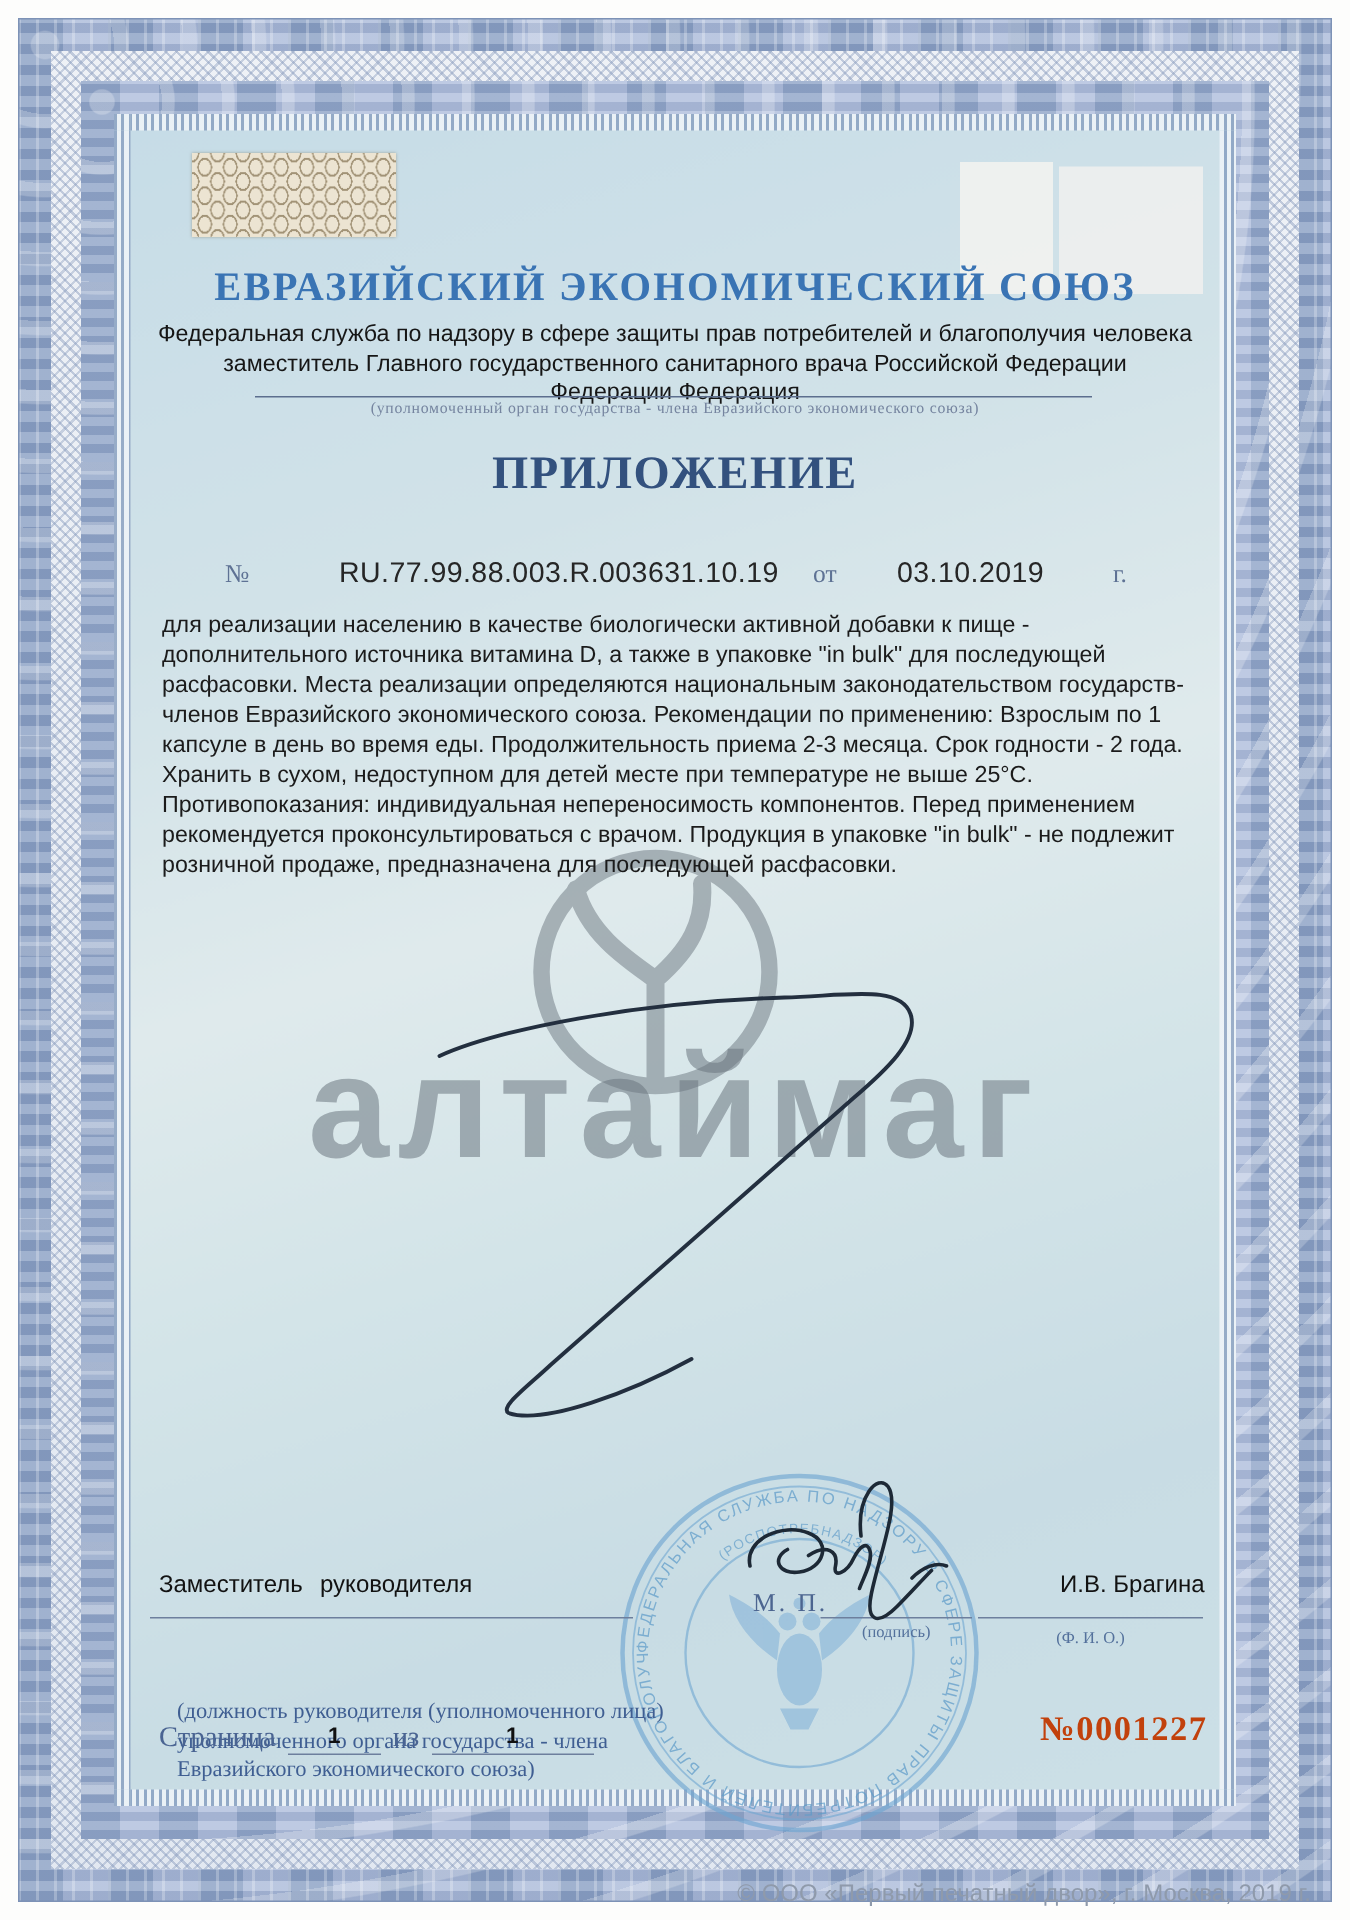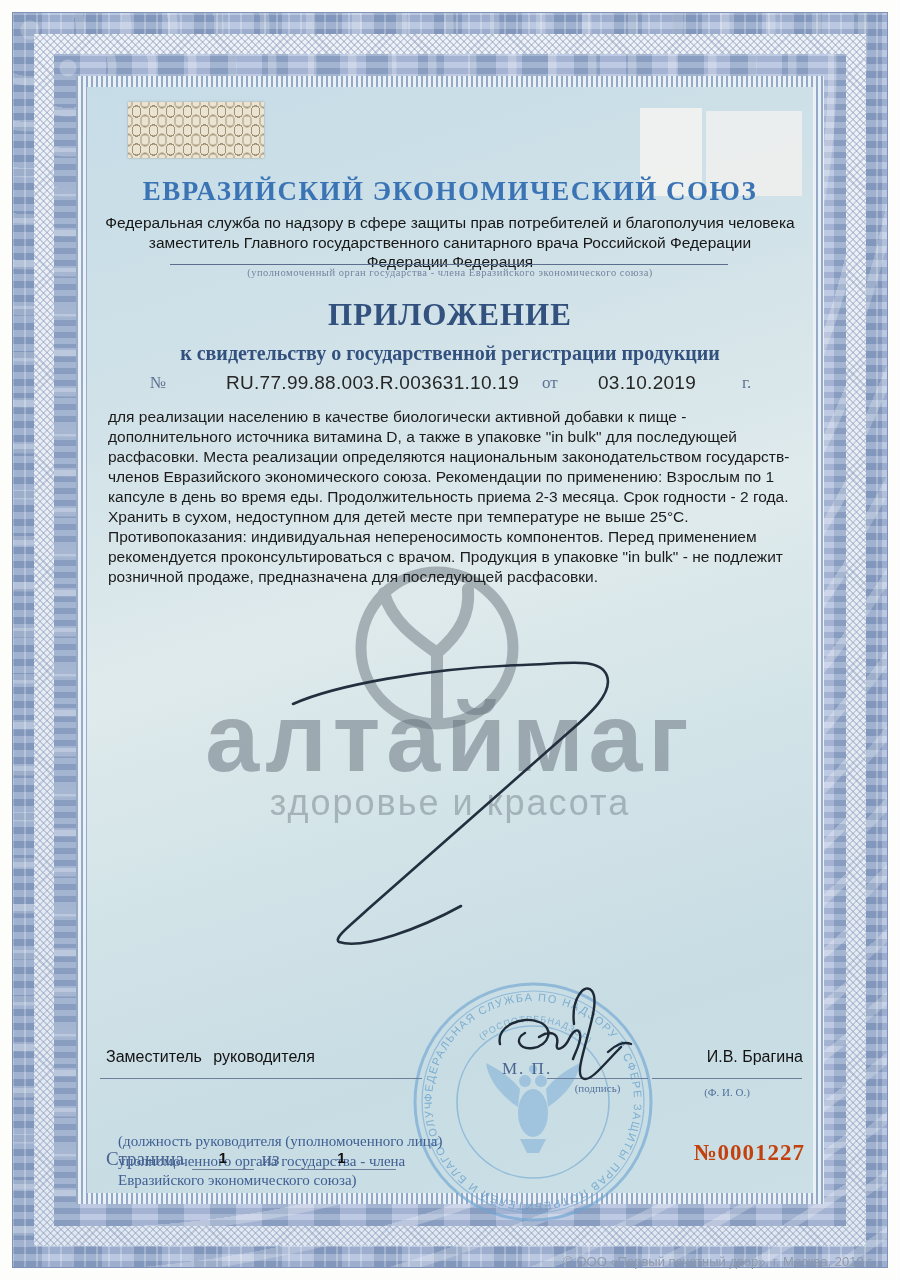--- a/index.html
+++ b/index.html
@@ -99,21 +99,21 @@
     font-size:15px;line-height:19.5px;color:#3f5e92;margin-left:12px;}
   .page-row{left:106px;top:1148px;display:flex;align-items:flex-end;font-family:"Liberation Serif",serif;
     font-size:19px;color:#4a6492;}
   .page-row .blank{display:inline-block;border-bottom:1.5px solid #6d7f9d;text-align:center;
     font-family:"Liberation Sans",sans-serif;font-size:15px;font-weight:bold;color:#111;}
   .blank1{width:62px;margin:0 8px;}
   .blank2{width:108px;margin-left:8px;}
   .page-row .blank span{display:inline-block;transform:translateY(-3px);}
   .serial{left:650px;top:1140px;width:155px;text-align:right;font-family:"Liberation Serif",serif;
     font-weight:bold;font-size:23px;color:#c2410c;letter-spacing:1px;}
-  .footer{right:26px;top:1254px;font-size:13px;color:#8f9aab;}
+  .footer{right:26px;top:1254px;font-size:16px;color:#8f9aab;}
 </style>
 </head>
 <body>
 
 <div class="sheet">
   <div class="band-outer"></div>
   <div class="band-light"></div>
   <div class="band-inner"></div>
   <div class="interior"></div>
 
@@ -126,40 +126,38 @@
     <div class="abs union-title z3">ЕВРАЗИЙСКИЙ ЭКОНОМИЧЕСКИЙ СОЮЗ</div>
     <div class="abs authority z3">
       <div>Федеральная служба по надзору в сфере защиты прав потребителей и благополучия человека</div>
       <div>заместитель Главного государственного санитарного врача Российской Федерации</div>
       <div>Федерации Федерация</div>
     </div>
     <div class="abs rule z3"></div>
     <div class="abs authority-caption z3">(уполномоченный орган государства - члена Евразийского экономического союза)</div>
 
     <div class="abs doc-type z3">ПРИЛОЖЕНИЕ</div>
-    <div class="abs doc-subtitle z3">к свидетельству о государственной регистрации продукции</div>
 
     <div class="abs numrow z3">
       <span class="lbl n-no">№</span>
       <span class="val n-num">RU.77.99.88.003.R.003631.10.19</span>
       <span class="lbl n-ot">от</span>
       <span class="val n-date">03.10.2019</span>
       <span class="lbl n-g">г.</span>
     </div>
 
     <div class="abs scope z3">
       <p class="scope-text">для реализации населению в качестве биологически активной добавки к пище - дополнительного источника витамина D, а также в упаковке "in bulk" для последующей расфасовки. Места реализации определяются национальным законодательством государств-членов Евразийского экономического союза. Рекомендации по применению: Взрослым по 1 капсуле в день во время еды. Продолжительность приема 2-3 месяца. Срок годности - 2 года. Хранить в сухом, недоступном для детей месте при температуре не выше 25°С. Противопоказания: индивидуальная непереносимость компонентов. Перед применением рекомендуется проконсультироваться с врачом. Продукция в упаковке "in bulk" - не подлежит розничной продаже, предназначена для последующей расфасовки.</p>
     </div>
 
     <svg class="abs wm-logo z1" viewBox="0 0 170 170">
       <circle cx="85" cy="85" r="76" fill="none" stroke="#6c7780" stroke-width="11"></circle>
       <path d="M85,158 C85,126 85,106 85,90 M85,90 C62,74 40,58 32,30 M85,90 C108,70 118,52 116,26" fill="none" stroke="#6c7780" stroke-width="12" stroke-linecap="round"></path>
     </svg>
     <div class="abs wm-brand z1">алтаймаг</div>
-    <div class="abs wm-tagline z1">здоровье и красота</div>
 
     <svg class="abs big-sign z4" viewBox="0 0 360 330">
       <path d="M18,66 C58,48 150,30 248,27 C288,26 325,18 332,38 C338,55 315,76 294,94 L92,272 C76,287 58,300 64,304 C88,312 146,290 186,268" fill="none" stroke="#232f3f" stroke-width="2.6" stroke-linecap="round"></path>
     </svg>
 
     <svg class="abs stamp z2" viewBox="0 0 250 250">
       <defs>
         <path id="ring-path" d="M24,125 a101,101 0 1,1 202,0 a101,101 0 1,1 -202,0"></path>
         <path id="inner-path" d="M45,125 a80,80 0 1,1 160,0"></path>
       </defs>

